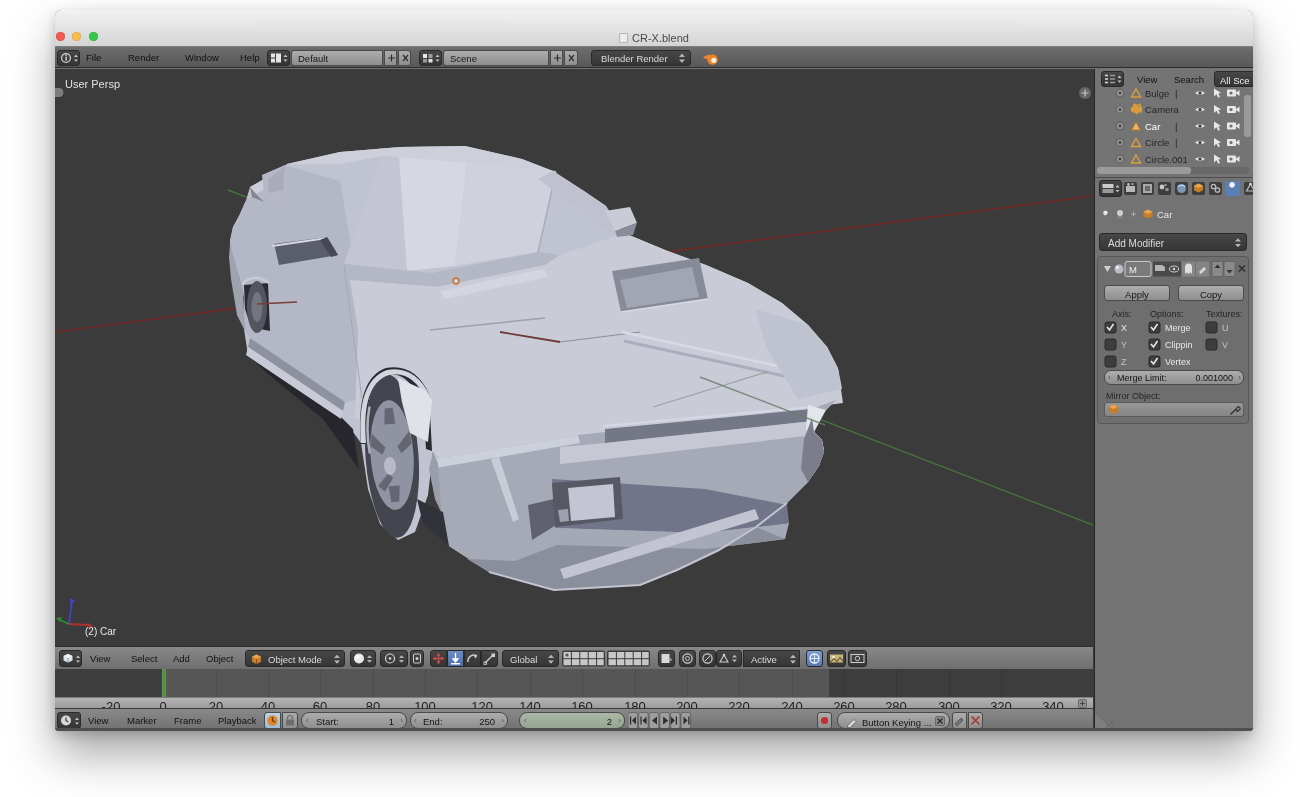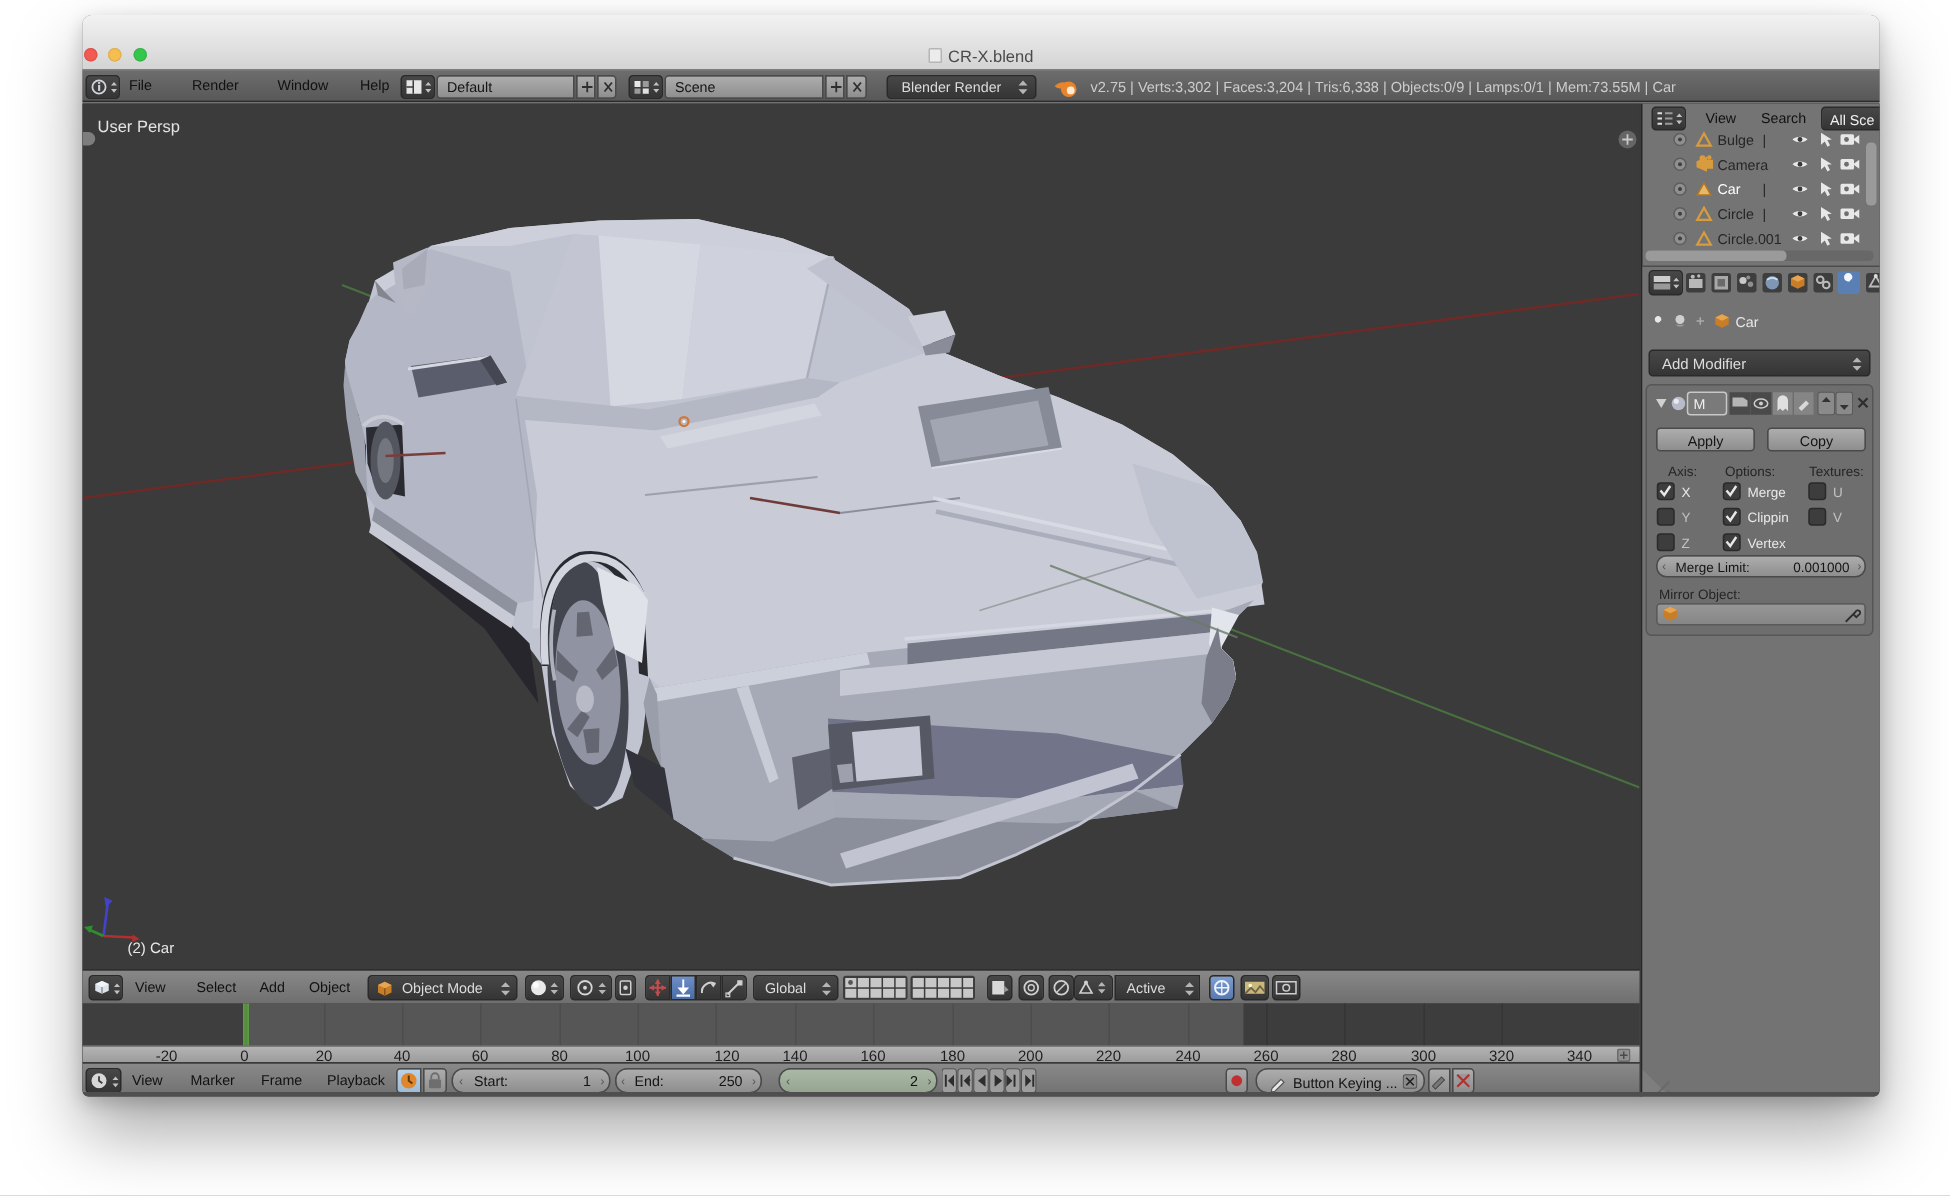--- a/index.html
+++ b/index.html
@@ -84,21 +84,20 @@
     <div class="dkbtn" style="left:536px;top:3px;width:100px;height:16px;padding:2px 0 0 9px;">Blender Render
       <svg width="8" height="12" style="position:absolute;right:4px;top:1px;">
             <path d="M1,5 l3,-3.4 3,3.4z M1,7.5 l3,3.4 3,-3.4z" fill="#b5b5b5"></path>
           </svg>
     </div>
     <svg width="17" height="15" style="position:absolute;left:647px;top:4px;">
           <circle cx="10.5" cy="8.5" r="5.2" fill="#e8842c"></circle>
           <circle cx="11.8" cy="9.3" r="2.6" fill="#fdebd7"></circle>
           <path d="M1,6.5 Q5,2.5 10,4.5 L7,7.5 Q4,9 1,6.5z" fill="#e8842c"></path>
         </svg>
-    <div style="position:absolute;left:672px;top:6px;font-size:9.7px;color:#cccccc;">v2.75 | Verts:3,302 | Faces:3,204 | Tris:6,338 | Objects:0/9 | Lamps:0/1 | Mem:73.55M | Car</div>
   </div>
   <div id="mainarea">
     <div id="viewport">
     <svg width="1038" height="577" viewBox="0 0 1038 577" style="position:absolute;left:0;top:0;">
 
       <line x1="0" y1="263" x2="1038" y2="127" stroke="#6e2a26" stroke-width="1.7"></line>
       <line x1="173" y1="121" x2="1038" y2="456" stroke="#49713f" stroke-width="1.4"></line>
 
       <g id="car">
 
@@ -396,21 +395,21 @@
       <div style="position:absolute;left:475px;top:0;width:1px;height:28px;background:#4d4d4d;"></div>
       <div style="position:absolute;left:527px;top:0;width:1px;height:28px;background:#4d4d4d;"></div>
       <div style="position:absolute;left:580px;top:0;width:1px;height:28px;background:#4d4d4d;"></div>
       <div style="position:absolute;left:632px;top:0;width:1px;height:28px;background:#4d4d4d;"></div>
       <div style="position:absolute;left:684px;top:0;width:1px;height:28px;background:#4d4d4d;"></div>
       <div style="position:absolute;left:737px;top:0;width:1px;height:28px;background:#4d4d4d;"></div>
       <div style="position:absolute;left:789px;top:0;width:1px;height:28px;background:#353535;"></div>
       <div style="position:absolute;left:841px;top:0;width:1px;height:28px;background:#353535;"></div>
       <div style="position:absolute;left:894px;top:0;width:1px;height:28px;background:#353535;"></div>
       <div style="position:absolute;left:946px;top:0;width:1px;height:28px;background:#353535;"></div>
-      <div id="ticknums" style="position:absolute;left:0;top:28px;width:1038px;height:11px;background:linear-gradient(#b3b3b3,#9c9c9c);border-top:1px solid #7c7c7c;font-size:10px;color:#1e1e1e;">
+      <div id="ticknums" style="position:absolute;left:0;top:28px;width:1038px;height:11px;background:linear-gradient(#b3b3b3,#9c9c9c);border-top:1px solid #7c7c7c;font-size:13px;color:#1e1e1e;">
 <span style="position:absolute;left:41px;top:1px;width:30px;text-align:center;">-20</span>
 <span style="position:absolute;left:93px;top:1px;width:30px;text-align:center;">0</span>
 <span style="position:absolute;left:146px;top:1px;width:30px;text-align:center;">20</span>
 <span style="position:absolute;left:198px;top:1px;width:30px;text-align:center;">40</span>
 <span style="position:absolute;left:250px;top:1px;width:30px;text-align:center;">60</span>
 <span style="position:absolute;left:303px;top:1px;width:30px;text-align:center;">80</span>
 <span style="position:absolute;left:355px;top:1px;width:30px;text-align:center;">100</span>
 <span style="position:absolute;left:408px;top:1px;width:30px;text-align:right;">120</span>
 <span style="position:absolute;left:460px;top:1px;width:30px;text-align:center;">140</span>
 <span style="position:absolute;left:512px;top:1px;width:30px;text-align:center;">160</span>

